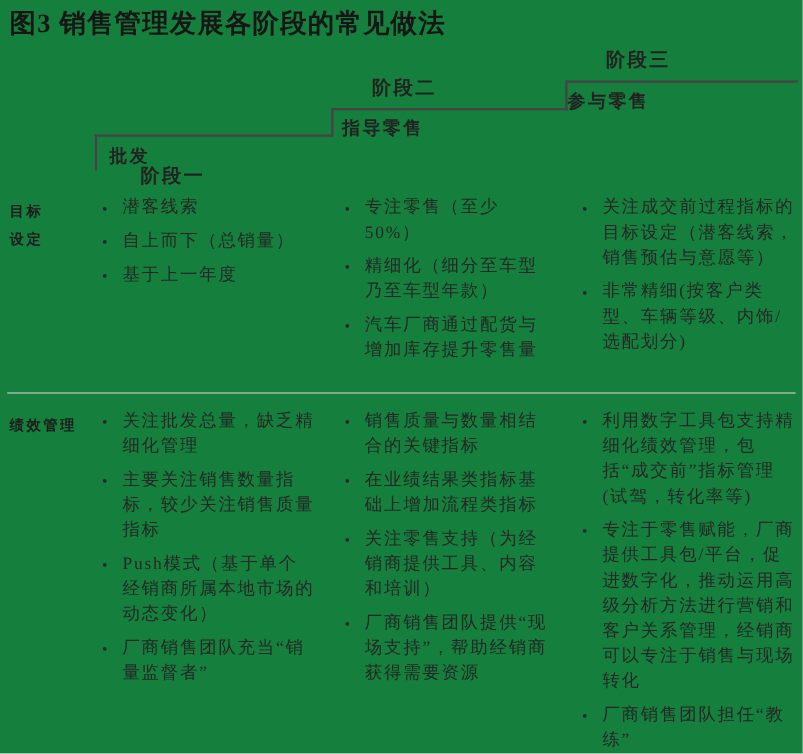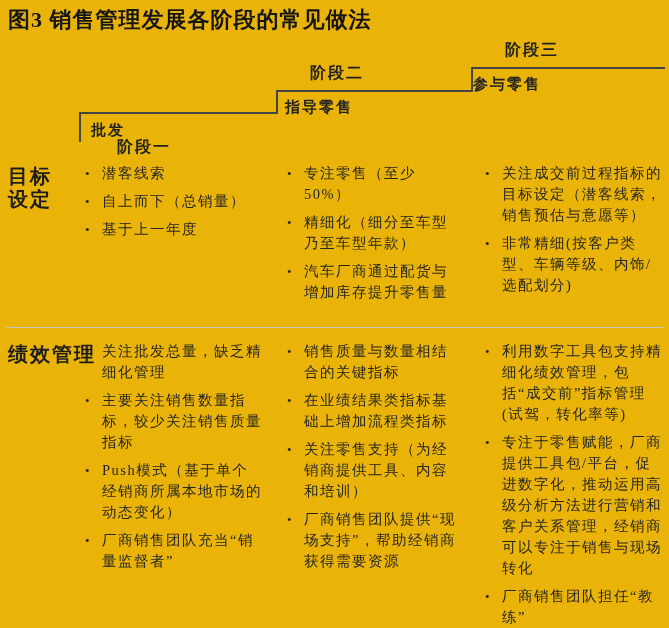--- a/index.html
+++ b/index.html
@@ -1,19 +1,19 @@
 <!DOCTYPE html>
 <html><head>
 <meta charset="utf-8">
 <style>
   html,body{margin:0;padding:0;background:#ffffff;}
   .page{
     position:relative;
     width:669px;height:628px;
-    background:#eab308;
+    background:#15803d;
     font-family:"Liberation Serif","DejaVu Serif",serif;
     color:#262626;
     overflow:hidden;
   }
   .title{
     position:absolute;left:8px;top:5px;
     font-size:22px;font-weight:bold;color:#161616;
     letter-spacing:1px;white-space:nowrap;
   }
   
@@ -29,21 +29,21 @@
   }
   .divider{
     position:absolute;left:6px;top:327px;width:657px;height:1px;
     background:#c6c6c6;
   }
   .row{position:absolute;left:8px;width:661px;}
   .row-goal{top:163px;}
   .row-perf{top:341px;}
   .row-header{
     position:absolute;left:0;top:2px;
-    font-size:20px;font-weight:bold;letter-spacing:2px;
+    font-size:12px;font-weight:bold;letter-spacing:2px;
     line-height:23px;white-space:pre-line;color:#1d1d1d;
   }
   .col{position:absolute;top:0;}
   .col1{left:77px;width:178px;}
   .col2{left:279px;width:176px;}
   .col3{left:477px;width:180px;}
   .bullet{
     display:flex;align-items:flex-start;
     margin-bottom:7px;
     font-size:14.5px;line-height:21px;letter-spacing:1.5px;color:#262626;

